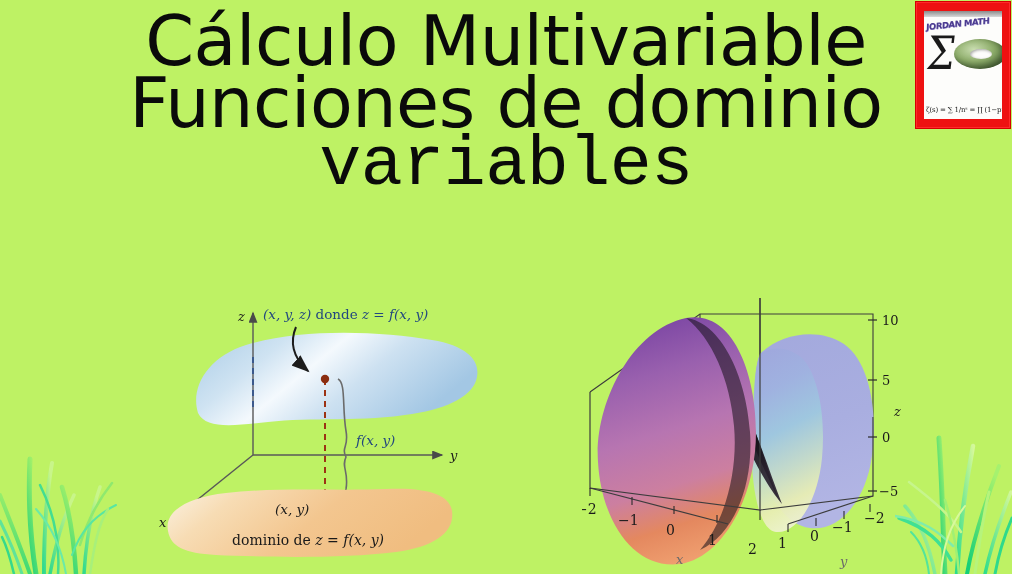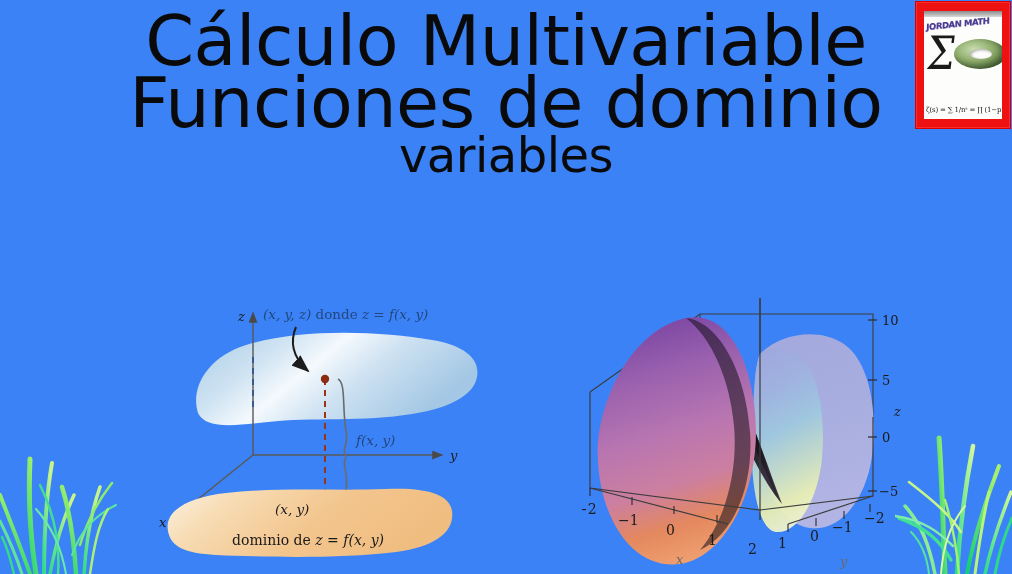--- a/index.html
+++ b/index.html
@@ -1,37 +1,37 @@
 <!DOCTYPE html>
 <html><head>
 <meta charset="utf-8">
 <style>
   html,body{margin:0;padding:0;background:#ffffff;}
   body{
     width:1012px;height:574px;
     font-family:"Liberation Sans", sans-serif;
     overflow:hidden;position:relative;
   }
-  .stage{position:absolute;inset:0;width:1012px;height:574px;background:#3b82f6;}
+  .stage{position:absolute;inset:0;width:1012px;height:574px;background:#bef264;}
 
   
   .title-block{
     position:absolute;left:0;top:8px;width:1012px;
     text-align:center;line-height:0.97;
     color:#0a0a0a;
     font-family:"DejaVu Sans", sans-serif;
     font-weight:400;
     letter-spacing:-0.5px;
     z-index:6;
     pointer-events:none;
   }
   .tline{display:block;font-size:69px;white-space:nowrap;}
   .tline1{font-size:70px;}
   .tline2{font-size:70px;margin-top:-6px;}
-  .tline3{font-size:48px;margin-top:-6px;}
+  .tline3{font-size:70px;margin-top:-6px;font-family:Liberation Mono, monospace;}
 
   
   .book{
     position:absolute;right:1px;top:1px;width:94px;height:126px;
     background:#ee1111;border:1px solid #d40000;z-index:9;
     box-shadow:0 0 0 1px #ff2a2a inset;
   }
   .book-inner{
     position:absolute;left:8px;top:9px;right:8px;bottom:9px;
     background:#fdfdfb;overflow:hidden;

